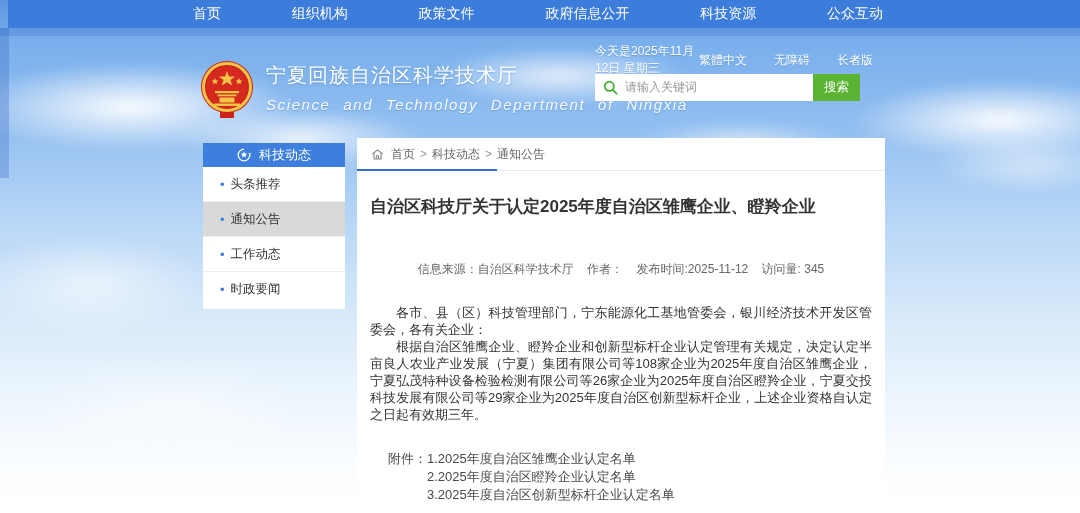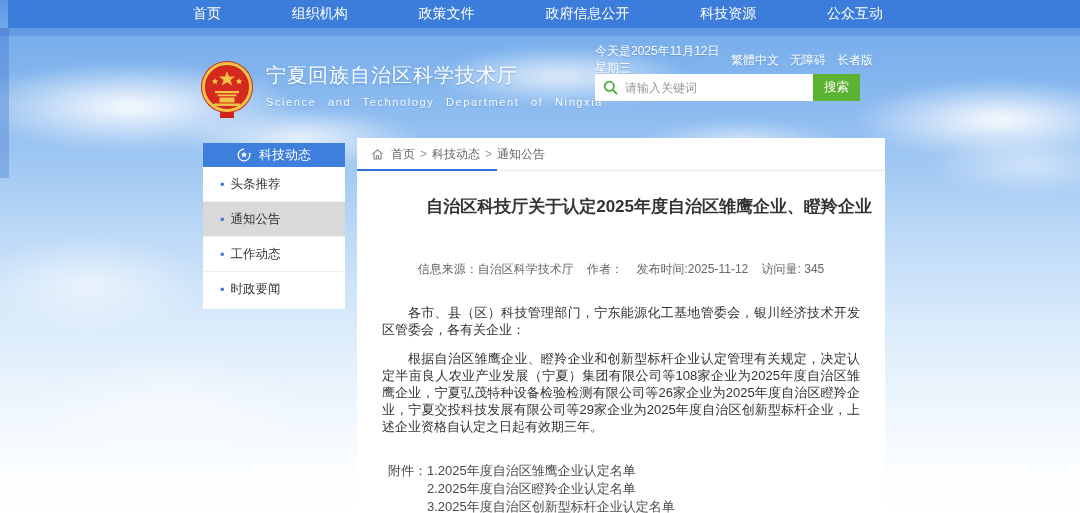--- a/index.html
+++ b/index.html
@@ -35,36 +35,36 @@
   .topnav-inner { position:absolute; left:185px; width:690px; height:28px;
     display:flex; justify-content:space-between; align-items:center; }
   .nav-item { color:#fff; font-size:14px; cursor:pointer; white-space:nowrap; }
 
   
   .logo-wrap { position:absolute; left:200px; top:60px; display:flex; align-items:flex-start; }
   .emblem { width:54px; height:60px; }
   .site-title { margin-left:12px; }
   .site-name { color:#fff; font-size:20px; font-weight:normal; letter-spacing:1px;
     text-shadow:0 1px 2px rgba(40,90,170,.35); line-height:30px; }
-  .site-name-en { color:rgba(255,255,255,.95); font-size:11px; letter-spacing:1.6px;
-    word-spacing:7px; margin-top:6px; text-shadow:0 1px 1px rgba(40,90,170,.3); }
+  .site-name-en { color:rgba(255,255,255,.95); font-size:15px; letter-spacing:1.6px;
+    word-spacing:7px; margin-top:6px; text-shadow:0 1px 1px rgba(40,90,170,.3);font-style:italic; }
 
   
   .top-right-row { position:absolute; left:595px; top:52px; width:278px; height:16px;
     display:flex; justify-content:space-between; align-items:center;
     color:#fff; font-size:12px; text-shadow:0 1px 1px rgba(40,90,170,.3); }
-  .lang-links { display:flex; gap:11px; }
+  .lang-links { display:flex; gap:27px; }
   .lang-link { cursor:pointer; white-space:nowrap; }
 
   
   .search-bar { position:absolute; left:595px; top:74px; width:265px; height:27px; display:flex; }
   .search-input-wrap { position:relative; flex:1; }
   .search-input { width:100%; height:27px; border:none; outline:none;
     padding:0 6px 0 30px; font-size:12px; color:#333; background:#fff;
-    font-family:Liberation Sans, sans-serif; }
+    font-family:Liberation Mono, monospace; }
   .search-input::placeholder { color:#999; }
   .search-icon { position:absolute; left:8px; top:6px; width:15px; height:15px; }
   .search-btn { width:47px; height:27px; background:#5bb431; color:#fff; border:none;
     font-size:12.5px; cursor:pointer; font-family:inherit; }
 
   
   .sidebar { position:absolute; left:203px; top:143px; width:142px; background:#fff;
     padding-bottom:2px; }
   .sidebar-head { height:24px; background:#3e7edd; color:#fff; font-size:13px;
     display:flex; align-items:center; justify-content:center; gap:8px; }
@@ -82,26 +82,26 @@
   .breadcrumb { height:33px; display:flex; align-items:center; gap:5px;
     padding:0 14px; font-size:12px; color:#666; border-bottom:1px solid #eaeaea;
     position:relative; }
   .breadcrumb .crumb { cursor:pointer; }
   .breadcrumb .sep { color:#999; }
   .crumb-line { position:absolute; left:0; bottom:-1px; width:140px; height:2px;
     background:#2f6fd3; }
   .home-icon { width:13px; height:13px; margin-right:2px; }
 
   .article { padding:0 13px; }
-  .art-title { margin-top:22px; text-align:right; font-size:17px; font-weight:bold;
+  .art-title { margin-top:22px; text-align:left; font-size:17px; font-weight:bold;
     color:#333; line-height:27px; }
   .art-meta { margin-top:41px; text-align:center; font-size:12px; color:#666; }
   .art-meta span { margin:0 5px; }
   .art-body { margin-top:26px; font-size:13px; color:#333; line-height:17px; }
-  .art-body p { text-indent:2em; margin:12px; text-align:justify; }
+  .art-body p { text-indent:2em; margin:0; text-align:justify; }
   .attachments { margin-top:27px; margin-left:18px; display:flex;
     font-size:13px; color:#4a4a4a; line-height:18px; }
   .attach-label { white-space:nowrap; }
   .attach-item { cursor:pointer; }
 </style>
 </head>
 <body>
 
 <div class="cloud c1"></div>
 <div class="cloud c2"></div>

